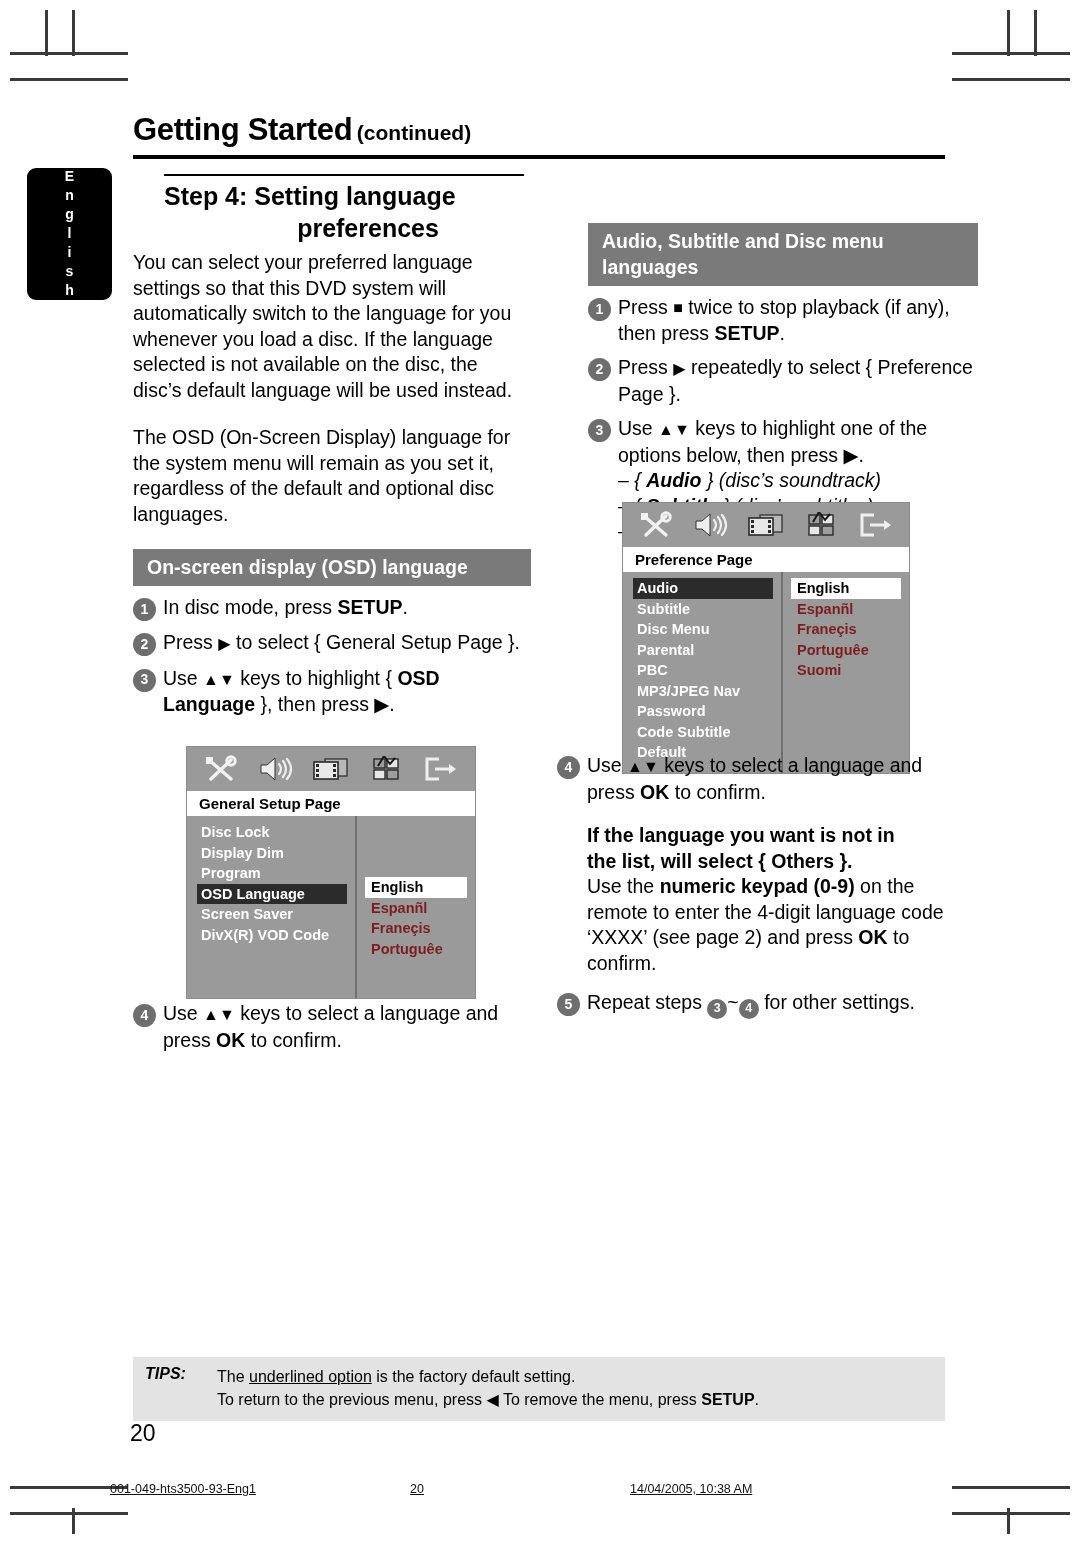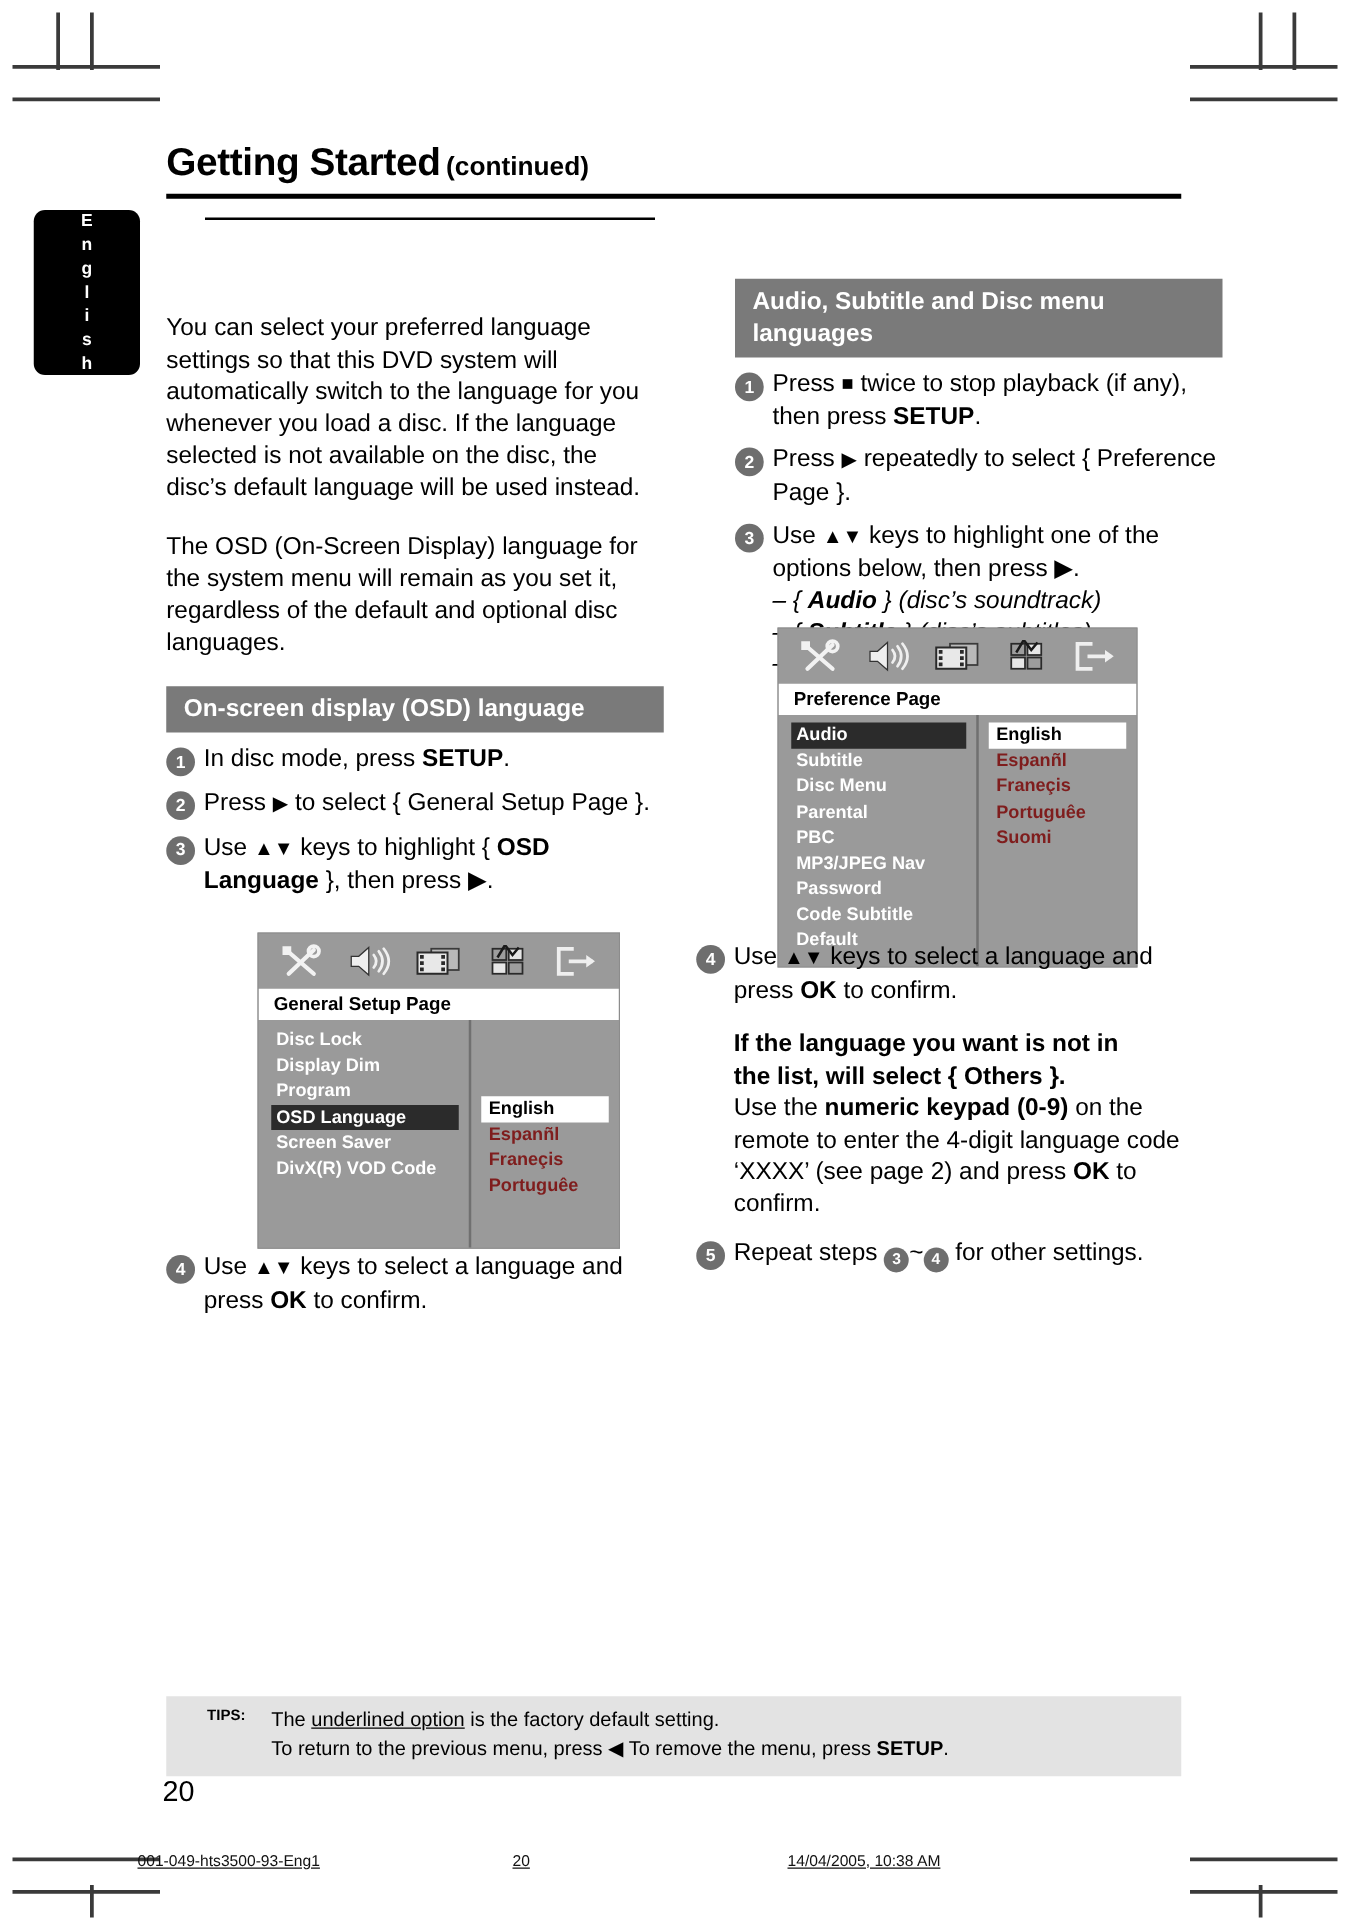--- a/index.html
+++ b/index.html
@@ -71,32 +71,32 @@
   .osd-body{display:flex;background:#9a9a9a;}
   .osd-left{flex:0 0 auto;border-right:2px solid #707070;padding:6px 8px 10px 10px;}
   .osd-right{flex:1 1 auto;padding:6px 8px 10px 8px;}
   .osd-item{color:#ffffff;font-weight:bold;font-size:14.5px;line-height:18.5px;
             padding:1px 6px 1px 4px;white-space:nowrap;}
   .osd-item.sel{background:#2b2b2b;color:#ffffff;}
   .osd-opt{color:#7f1d1d;font-weight:bold;font-size:14.5px;line-height:18.5px;
            padding:1px 6px 1px 6px;white-space:nowrap;}
   .osd-opt.sel{background:#ffffff;color:#000;}
 
-  #osd-general{position:absolute;left:186px;top:746px;width:288px;margin-left:20px;}
+  #osd-general{position:absolute;left:186px;top:746px;width:288px;}
   #osd-general .osd-left{width:150px;}
   #osd-general .osd-body{min-height:182px;}
   #osd-pref{position:absolute;left:622px;top:502px;width:286px;}
   #osd-pref .osd-left{width:140px;}
   #osd-pref .osd-body{min-height:186px;}
 
   
   #tips{position:absolute;left:133px;top:1357px;width:812px;background:#e3e3e3;
         padding:8px 0 10px 0;}
   #tips .row{display:flex;padding:0 12px;}
-  #tips .lbl{flex:0 0 auto;width:72px;font-weight:bold;font-size:12px;text-align:center;}
+  #tips .lbl{flex:0 0 auto;width:72px;font-style:italic;font-weight:bold;font-size:16px;}
   #tips .txt{flex:1 1 auto;font-size:16px;line-height:23px;}
   #tips .txt u{text-decoration:underline;}
 
   
   #pagenum{position:absolute;left:130px;top:1420px;font-size:23px;}
   #footer{position:absolute;left:110px;top:1482px;width:880px;
           font-size:12.5px;color:#111;display:flex;text-decoration:underline;}
   #footer .f1{width:300px;}
   #footer .f2{width:220px;}
   #footer .f3{width:300px;}
@@ -130,20 +130,24 @@
     </div>
   </div>
 
   <div id="title-block">
     <span class="t-main">Getting Started</span>
     <span class="t-cont">(continued)</span>
   </div>
   <div id="title-rule"></div>
 
   <div id="step-rule"></div>
+  <div id="step-head">
+    <span>Step 4: Setting language</span>
+    <span class="l2">preferences</span>
+  </div>
 
   <div class="col" id="col-left" style="top:250px;">
     <p class="para">You can select your preferred language settings so that this DVD system will automatically switch to the language for you whenever you load a disc.  If the language selected is not available on the disc, the disc’s default language will be used instead.</p>
     <p class="para">The OSD (On-Screen Display) language for the system menu will remain as you set it, regardless of the default and optional disc languages.</p>
 
     <div class="band" style="margin-top:4px;">On-screen display (OSD) language</div>
 
     <div class="step">
       <div class="num">1</div>
       <div class="body">

